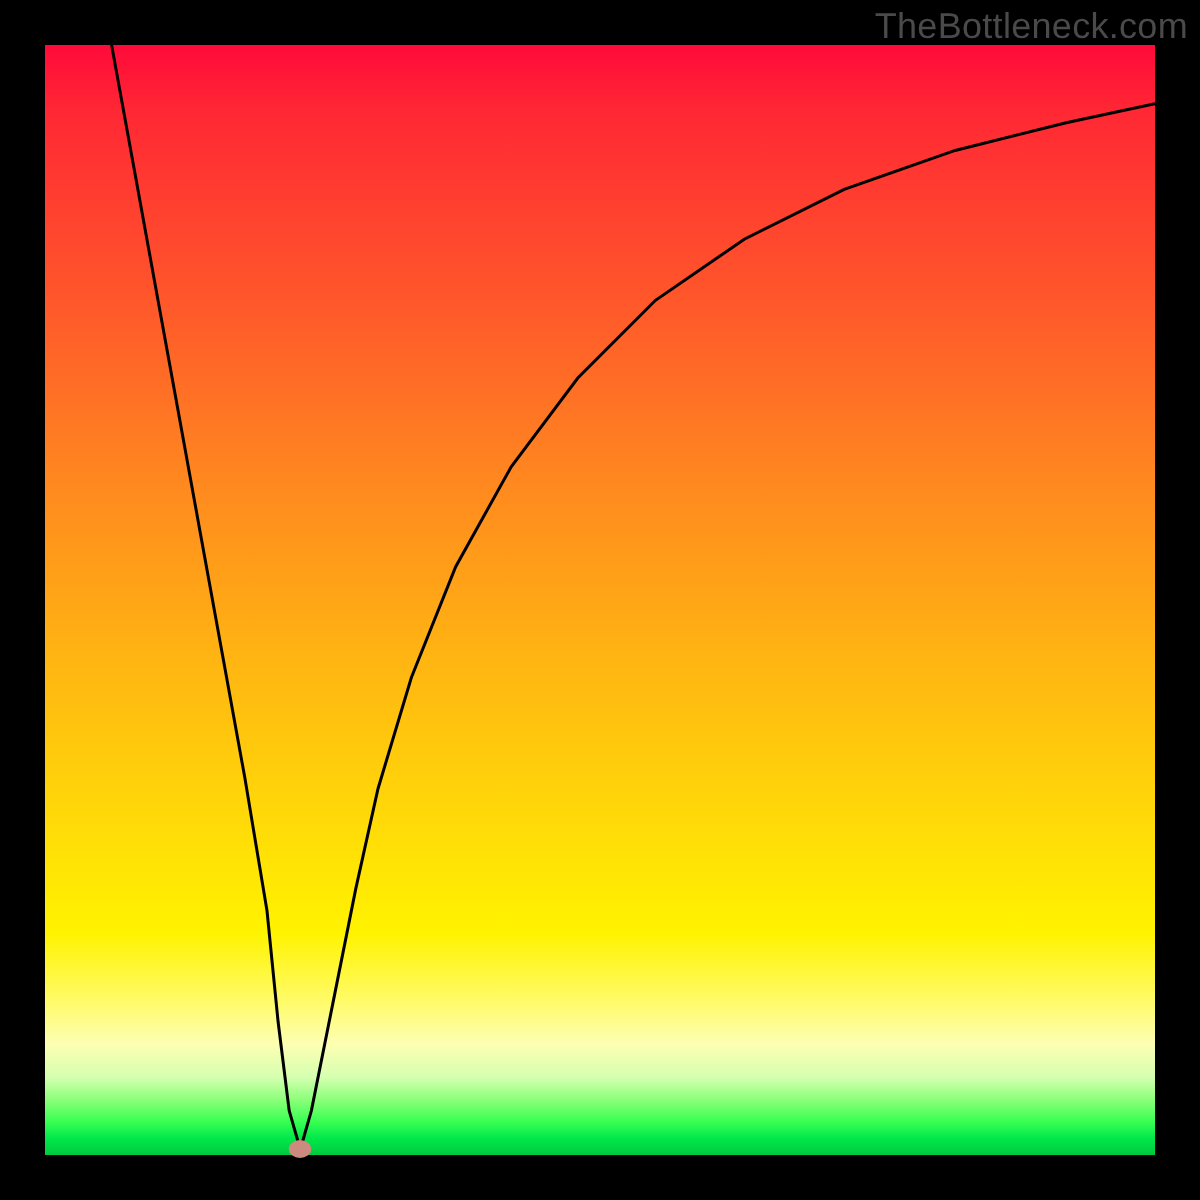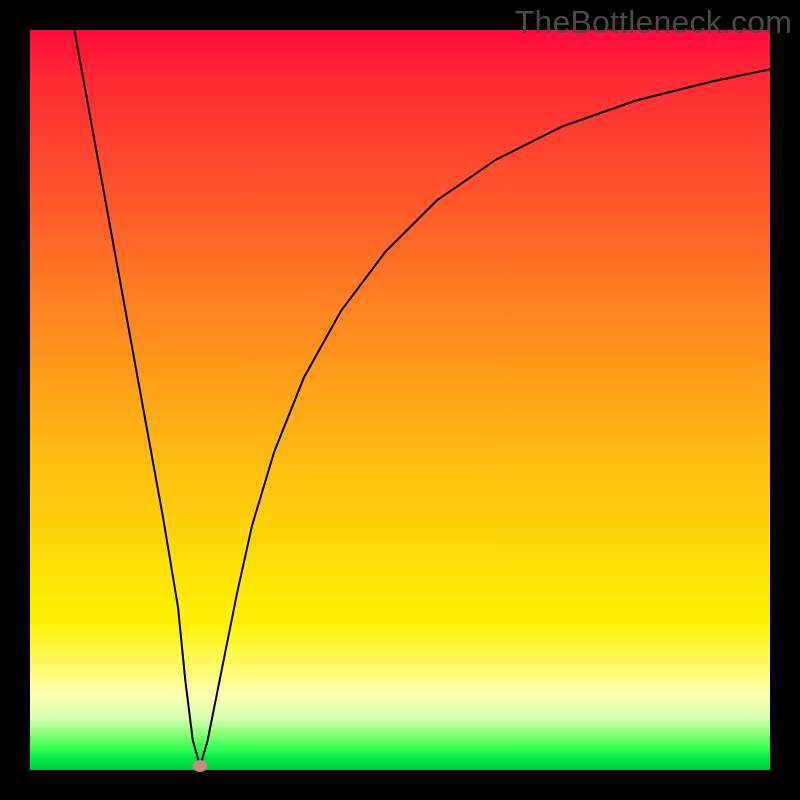--- a/index.html
+++ b/index.html
@@ -47,21 +47,21 @@
     left: 0;
     top: 0;
     width: 100%;
     height: 100%;
   }
   .watermark {
     position: absolute;
     top: 4px;
     right: 8px;
     color: #4a4a4a;
-    font-size: 32px;
+    font-size: 24px;
     font-weight: 500;
     font-family: Arial, Helvetica, sans-serif;
     letter-spacing: 0.2px;
   }
   .marker {
     position: absolute;
     width: 15px;
     height: 12px;
     background: #cc8b7e;
     border-radius: 50%;

